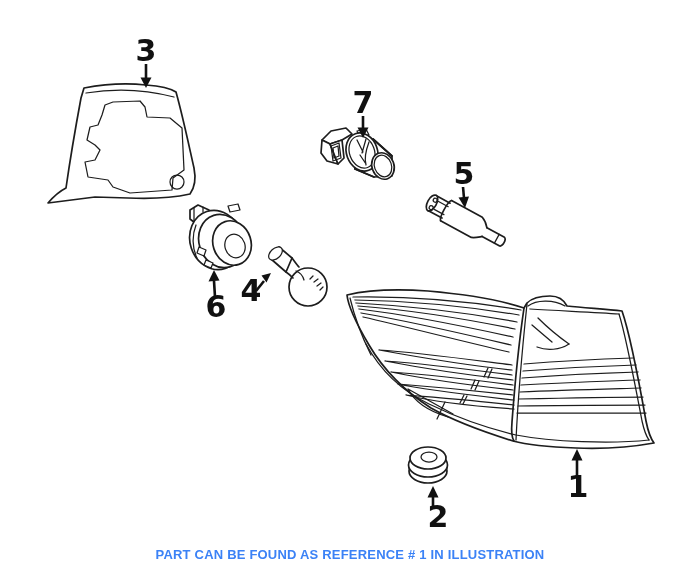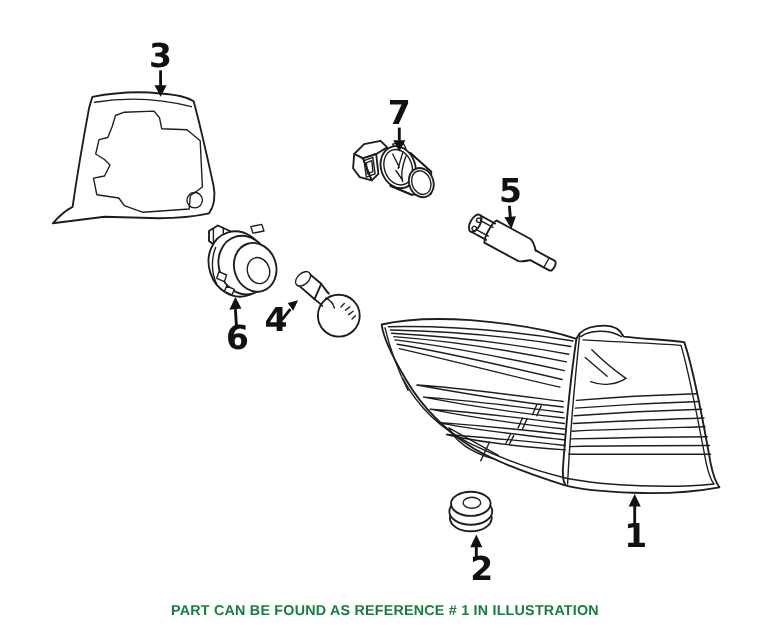--- a/index.html
+++ b/index.html
@@ -9,21 +9,21 @@
   svg .ln{fill:none;stroke:#1d1d1d;stroke-width:1.7;stroke-linecap:round;stroke-linejoin:round;}
   svg .tn{fill:none;stroke:#1d1d1d;stroke-width:1.25;stroke-linecap:round;stroke-linejoin:round;}
   svg .wf{fill:#ffffff;stroke:#1d1d1d;stroke-width:1.7;stroke-linejoin:round;}
   svg .wt{fill:#ffffff;stroke:#1d1d1d;stroke-width:1.25;stroke-linejoin:round;}
   svg .shaft{fill:none;stroke:#111;stroke-width:2.6;stroke-linecap:butt;}
   svg .ah{fill:#111;stroke:none;}
   svg text.ref{font-family:"DejaVu Sans",sans-serif;font-size:30px;font-weight:bold;
                fill:#111;text-anchor:middle;}
   #caption{position:absolute;left:0;top:547px;width:700px;text-align:center;
            font-family:"Liberation Sans",sans-serif;font-weight:bold;font-size:13px;
-           letter-spacing:.2px;color:#15803d;}
+           letter-spacing:.2px;color:#3b82f6;}
 </style>
 </head>
 <body>
 
 <div id="stage">
   <svg width="700" height="571" viewBox="0 0 700 571">
 
     <g>
       <path class="ln" d="M 84,88 C 105,84 128,83 146,85 C 160,86 170,88 176,92
                            C 183,117 189,146 194,168 C 196,178 195,187 190,194

